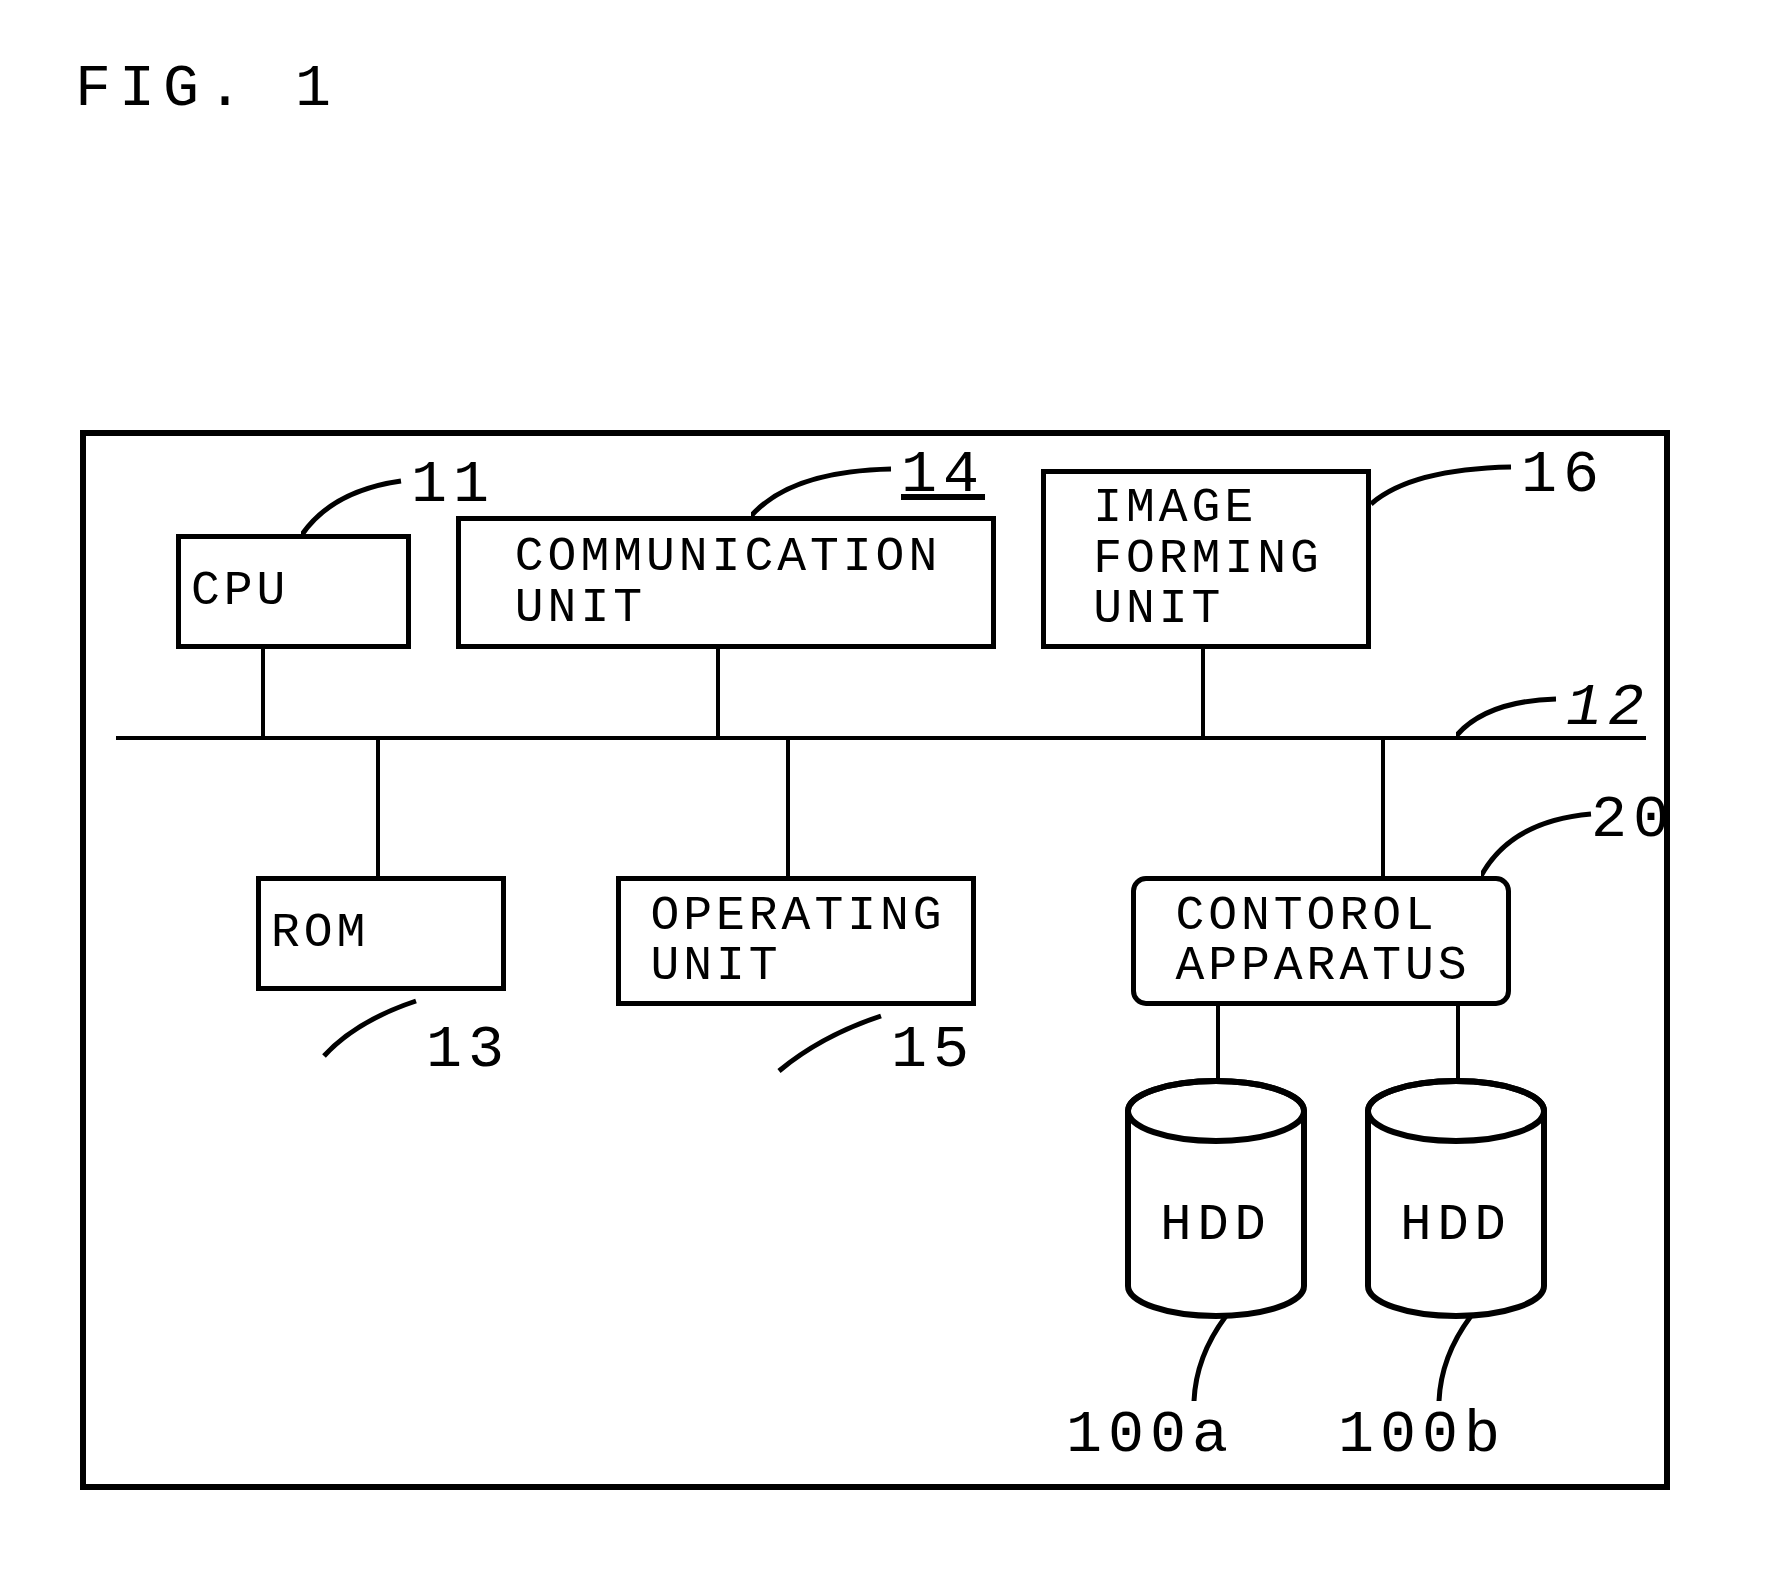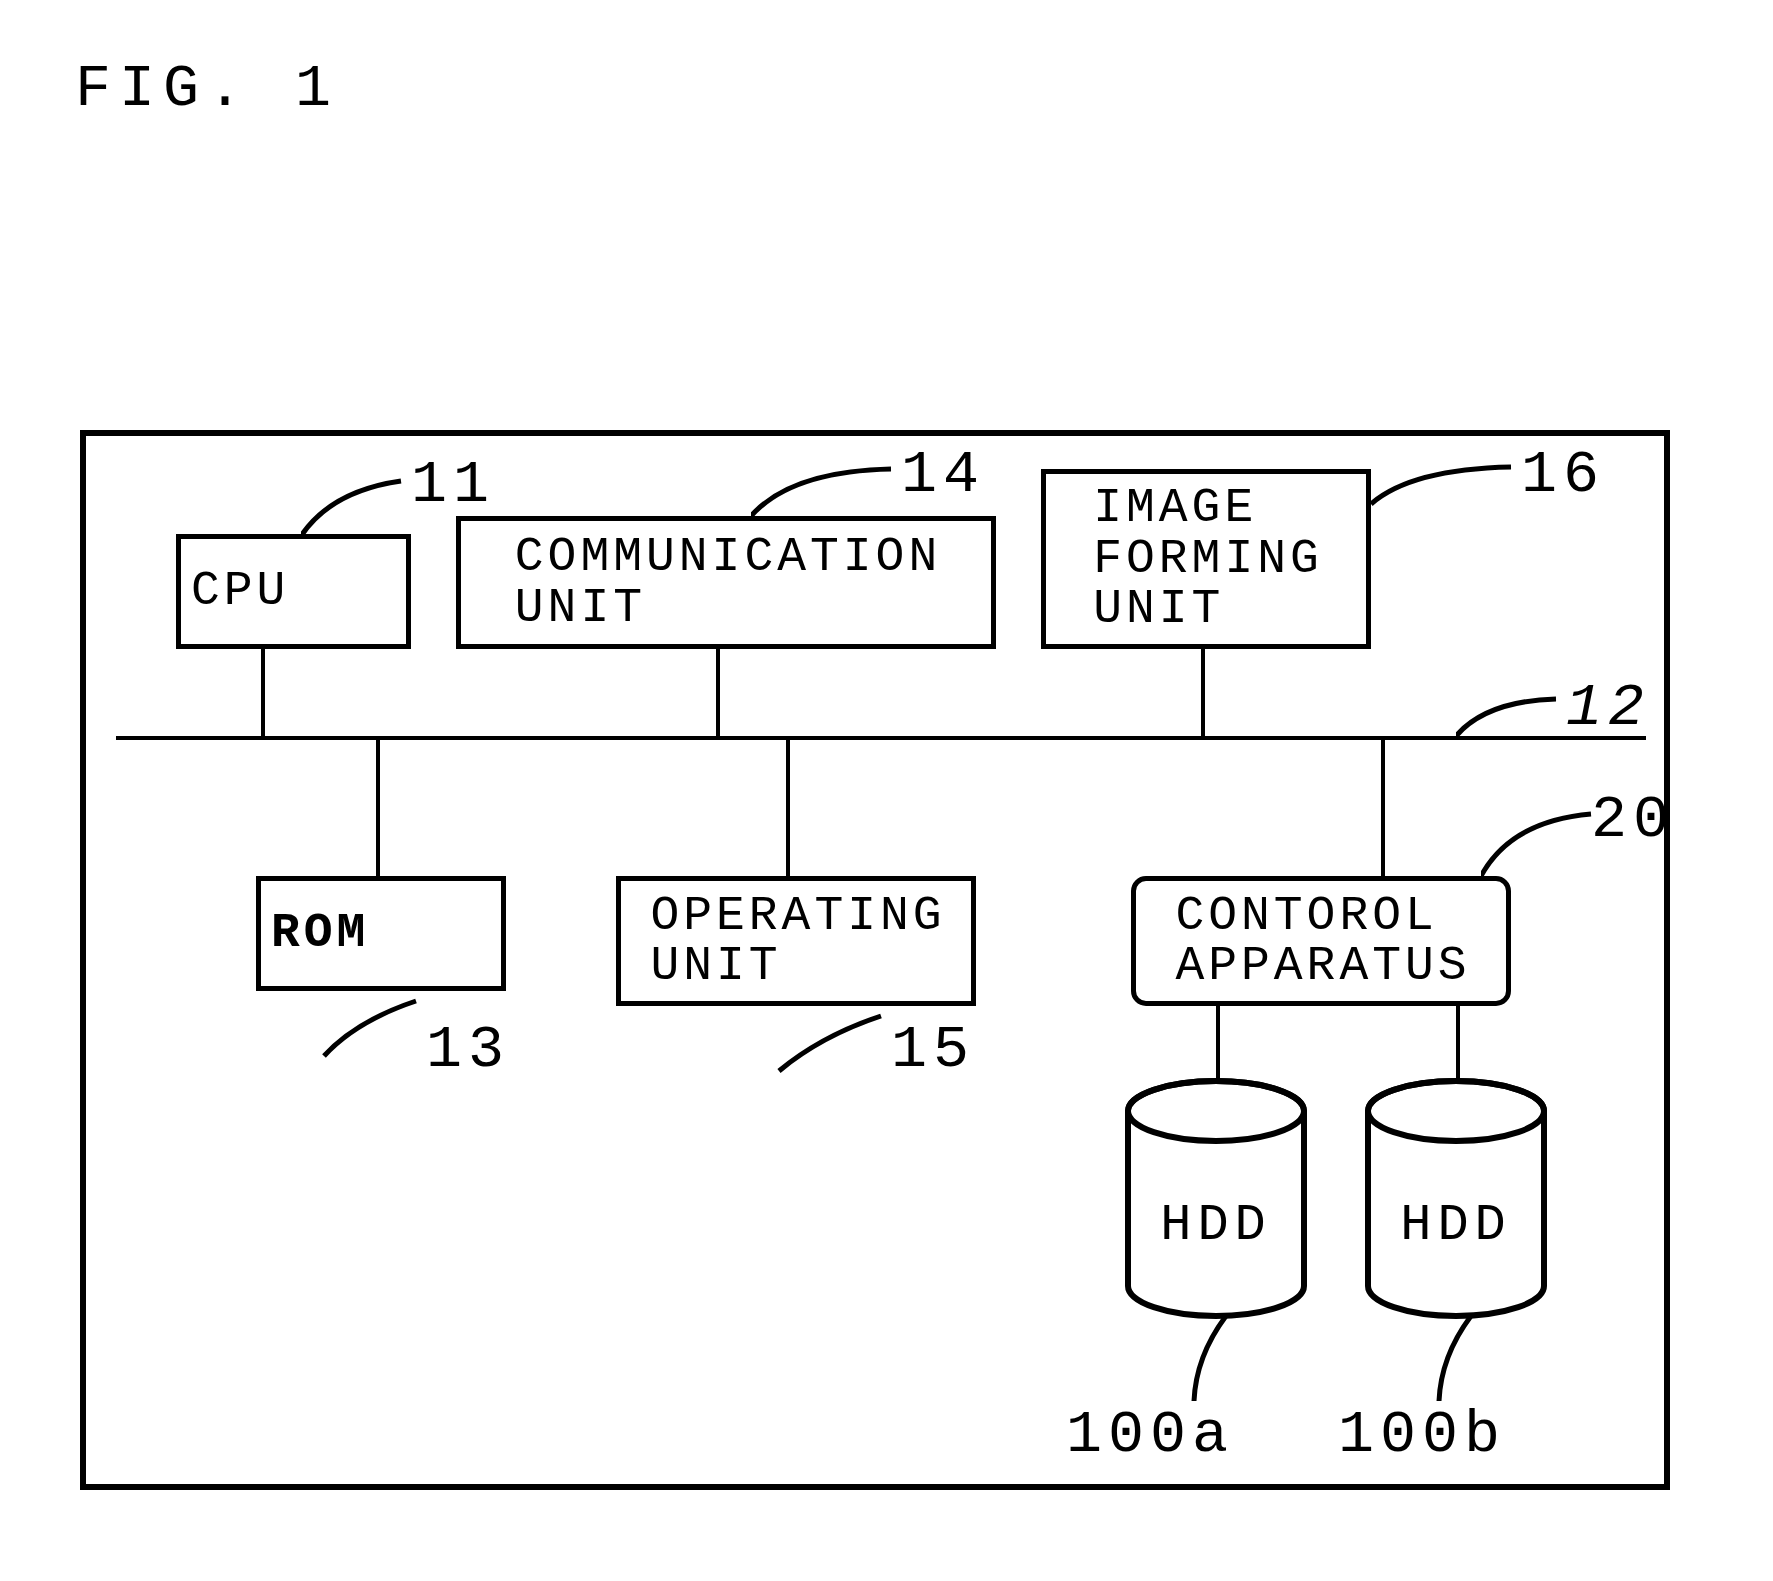--- a/index.html
+++ b/index.html
@@ -95,21 +95,21 @@
   </div>
   <div class="conn-line" style="left:630px; top:213px; height:87px;"></div>
 
   <div class="block" style="left:955px; top:33px; width:330px; height:180px; padding-left:14px;">
     <span style="white-space:pre-line;">IMAGE
 FORMING
 UNIT</span>
   </div>
   <div class="conn-line" style="left:1115px; top:213px; height:87px;"></div>
 
-  <div class="block center" style="left:170px; top:440px; width:250px; height:115px;font-weight:bold;">
+  <div class="block center" style="left:170px; top:440px; width:250px; height:115px;">
     <span>ROM</span>
   </div>
   <div class="conn-line" style="left:290px; top:300px; height:140px;"></div>
 
   <div class="block" style="left:530px; top:440px; width:360px; height:130px; padding-left:14px;">
     <span style="white-space:pre-line;">OPERATING
 UNIT</span>
   </div>
   <div class="conn-line" style="left:700px; top:300px; height:140px;"></div>
 
@@ -145,21 +145,21 @@
         <path d="M 0 65 Q 30 20 100 10" stroke="#000" stroke-width="5" fill="none"></path>
       </svg>
   </div>
   <div class="ref-label" style="left:325px; top:15px;">11</div>
 
   <div class="leader" style="left:665px; top:25px;">
     <svg width="150" height="60">
         <path d="M 0 55 Q 40 10 140 8" stroke="#000" stroke-width="5" fill="none"></path>
       </svg>
   </div>
-  <div class="ref-label" style="left:815px; top:5px;">14</div>
+  <div class="ref-label" style="left:815px; top:5px;text-decoration:underline;">14</div>
 
   <div class="leader" style="left:1285px; top:23px;">
     <svg width="150" height="50">
         <path d="M 0 45 Q 40 10 140 8" stroke="#000" stroke-width="5" fill="none"></path>
       </svg>
   </div>
   <div class="ref-label" style="left:1435px; top:5px;">16</div>
 
   <div class="leader" style="left:1370px; top:255px;">
     <svg width="110" height="50">

